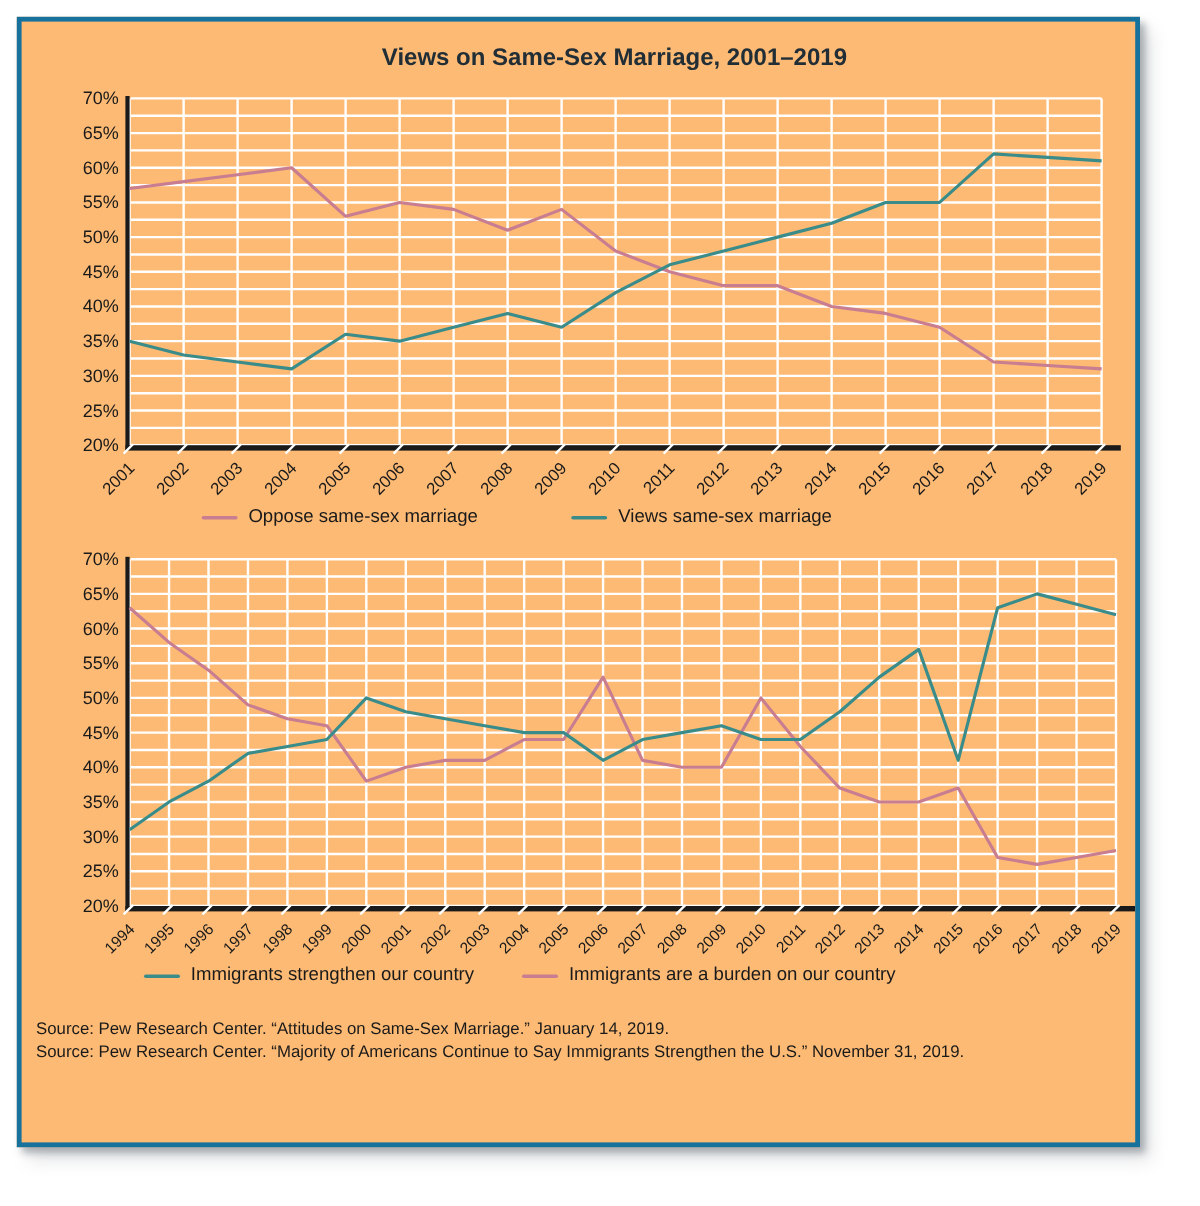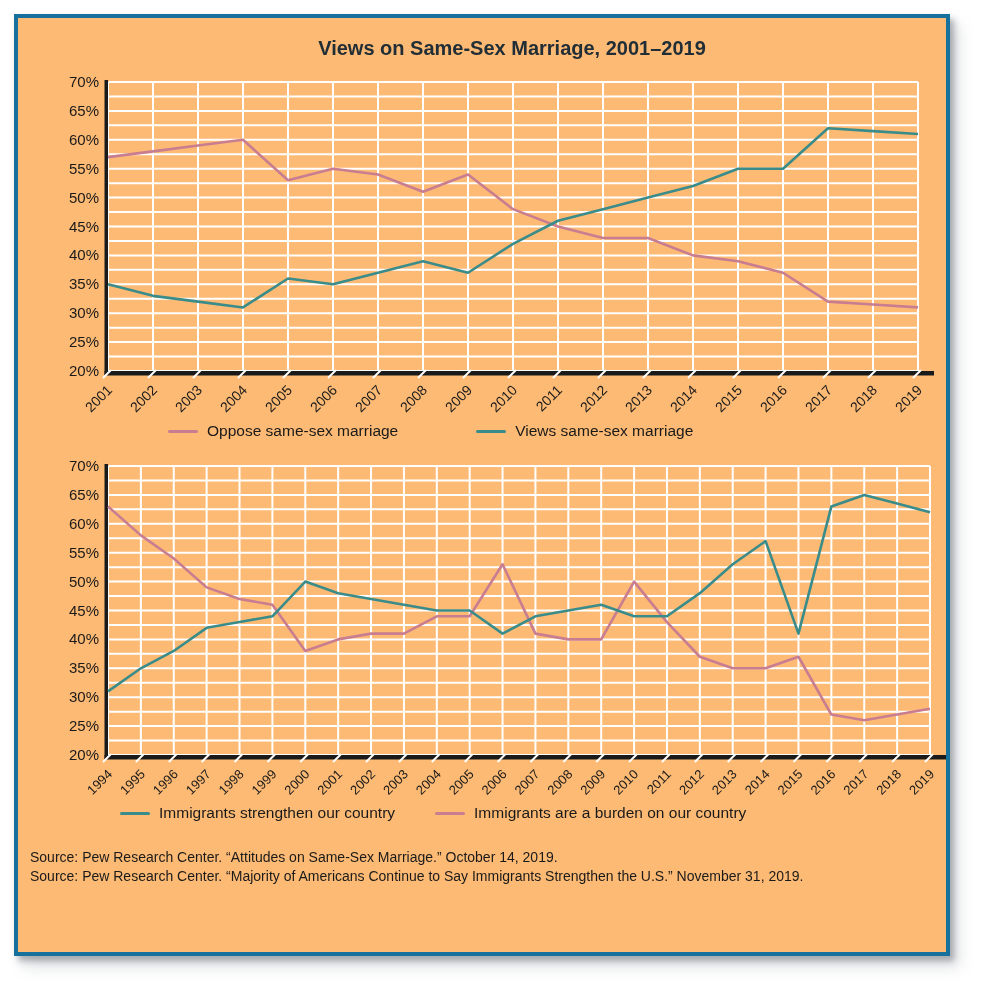--- a/index.html
+++ b/index.html
@@ -265,17 +265,17 @@
       <span class="swatch" style="background: rgb(58, 140, 138);"></span>
       <span class="legend-label">Immigrants strengthen our country</span>
     </div>
     <div class="legend-item">
       <span class="swatch" style="background: rgb(200, 125, 144);"></span>
       <span class="legend-label">Immigrants are a burden on our country</span>
     </div>
   </div>
 
   <div class="sources">
-    <div>Source: Pew Research Center. “Attitudes on Same-Sex Marriage.” October 14, 2019.</div>
+    <div>Source: Pew Research Center. “Attitudes on Same-Sex Marriage.” January 14, 2019.</div>
     <div>Source: Pew Research Center. “Majority of Americans Continue to Say Immigrants Strengthen the U.S.” November 31, 2019.</div>
   </div>
 
 </div>
 
 </body></html>

